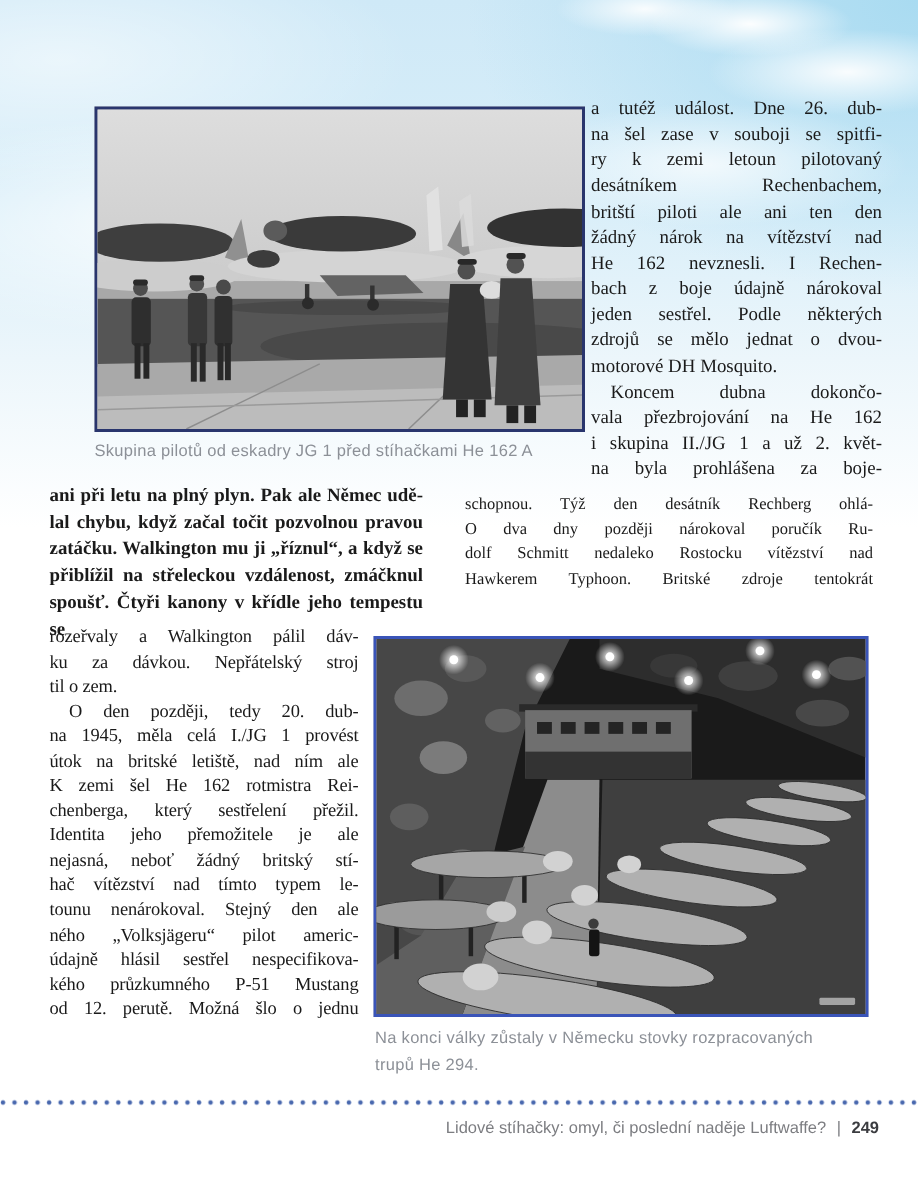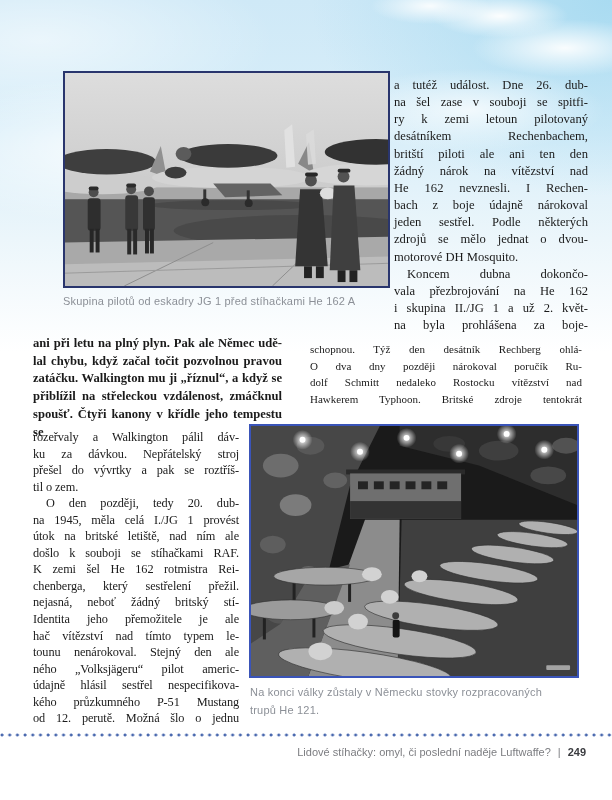--- a/index.html
+++ b/index.html
@@ -22,21 +22,21 @@
   .photo{position:absolute;margin:0;padding:0;box-sizing:border-box;background:#cfcfcf;}
   .photo svg{display:block;width:100%;height:100%;}
   .photo1{left:63px;top:71px;width:327px;height:217px;border:2px solid #29356d;}
   .photo2{left:249px;top:424px;width:330px;height:254px;border:2px solid #3a54b8;}
   .caption{
     position:absolute;font-family:"Liberation Sans", sans-serif;
     font-size:11px;line-height:17.5px;color:#8c9097;letter-spacing:.2px;white-space:nowrap;
   }
   .cap1{left:63px;top:293px;width:340px;}
   .cap2{left:250px;top:684px;width:336px;}
-  .col{position:absolute;margin-top:13px;}
+  .col{position:absolute;}
   .col .tl{
     text-align:justify;text-align-last:justify;-moz-text-align-last:justify;
     text-justify:inter-word;
   }
   .col .tl.last{text-align-last:left;-moz-text-align-last:left;}
   .col .tl.ind{text-indent:13px;}
   .col-top-right{left:394px;top:64px;width:194px;font-size:12.6px;line-height:17.15px;}
   .col-left-mid{left:33px;top:322px;width:249px;font-size:12.6px;line-height:17.7px;font-weight:bold;}
   .col-right-wide{left:310px;top:328px;width:272px;font-size:11px;line-height:16.6px;}
   .col-left-low{left:33px;top:416px;width:206px;font-size:12.3px;line-height:16.55px;letter-spacing:-0.1px;}
@@ -161,30 +161,28 @@
     </div>
   <div class="col col-right-wide">
       <div class="tl">schopnou. Týž den desátník Rechberg ohlá-</div>
       <div class="tl">O dva dny později nárokoval poručík Ru-</div>
       <div class="tl">dolf Schmitt nedaleko Rostocku vítězství nad</div>
       <div class="tl">Hawkerem Typhoon. Britské zdroje tentokrát</div>
     </div>
   <div class="col col-left-low">
       <div class="tl">rozeřvaly a Walkington pálil dáv-</div>
       <div class="tl">ku za dávkou. Nepřátelský stroj</div>
-      <div class="tl">přešel do vývrtky a pak se roztříš-</div>
       <div class="tl last">til o zem.</div>
       <div class="tl ind">O den později, tedy 20. dub-</div>
       <div class="tl">na 1945, měla celá I./JG 1 provést</div>
       <div class="tl">útok na britské letiště, nad ním ale</div>
-      <div class="tl">došlo k souboji se stíhačkami RAF.</div>
       <div class="tl">K zemi šel He 162 rotmistra Rei-</div>
       <div class="tl">chenberga, který sestřelení přežil.</div>
+      <div class="tl">Identita jeho přemožitele je ale</div>
       <div class="tl">nejasná, neboť žádný britský stí-</div>
-      <div class="tl">Identita jeho přemožitele je ale</div>
       <div class="tl">hač vítězství nad tímto typem le-</div>
       <div class="tl">tounu nenárokoval. Stejný den ale</div>
       <div class="tl">ného „Volksjägeru“ pilot americ-</div>
       <div class="tl">údajně hlásil sestřel nespecifikova-</div>
       <div class="tl">kého průzkumného P-51 Mustang</div>
       <div class="tl">od 12. perutě. Možná šlo o jednu</div>
     </div>
 
   <figure class="photo photo2">
     <svg viewBox="0 0 329 253" preserveAspectRatio="none">
@@ -268,21 +266,21 @@
       </g>
       <g>
         <rect x="143" y="196" width="7" height="18" rx="2" fill="#141414"></rect>
         <circle cx="146" cy="192" r="3.5" fill="#3c3c3c"></circle>
       </g>
       <rect x="298" y="242" width="24" height="5" rx="1" fill="#d8d8d8" opacity="0.65"></rect>
     </svg>
   </figure>
   <div class="caption cap2">
     <div>Na konci války zůstaly v Německu stovky rozpracovaných</div>
-    <div>trupů He 121.</div>
+    <div>trupů He 294.</div>
   </div>
 
   <div class="dotted-rule"></div>
 
   <div class="footer">
     <span>Lidové stíhačky: omyl, či poslední naděje Luftwaffe?</span>
     <span>|</span>
     <span class="pnum">249</span>
   </div>
 

